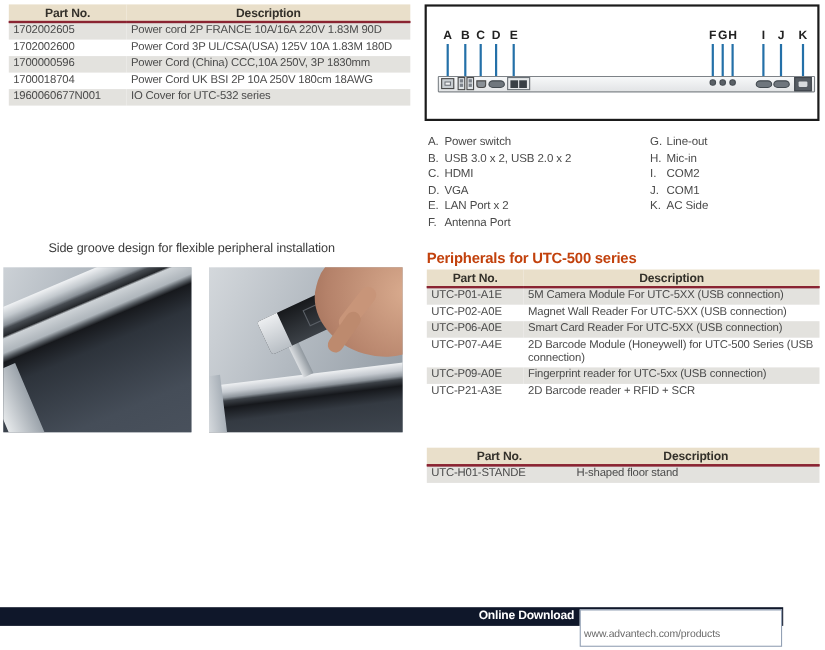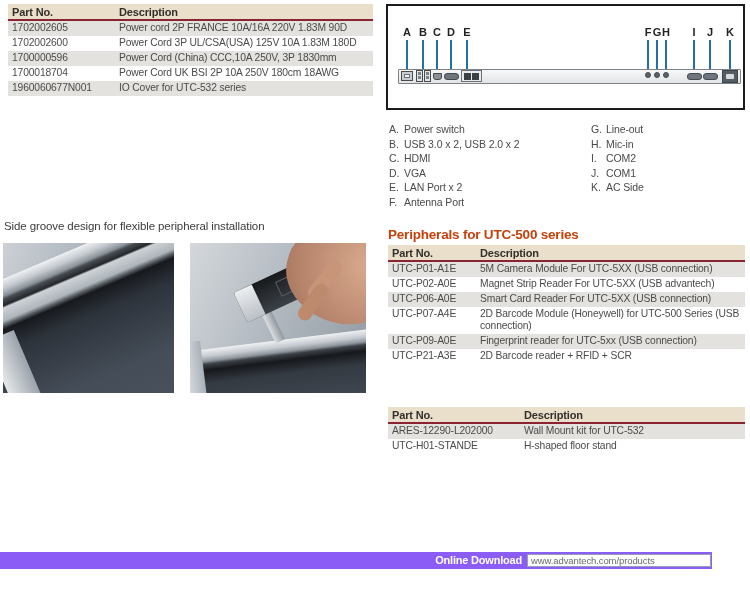--- a/index.html
+++ b/index.html
@@ -6,21 +6,21 @@
   html,body { background:#ffffff; }
   body {
     width:750px; height:591px; position:relative; overflow:hidden;
     font-family:"Liberation Sans", sans-serif; color:#4a4a4a;
   }
   .abs { position:absolute; }
 
   
   table.parts { border-collapse:collapse; font-size:10.3px; letter-spacing:-0.15px; line-height:12px; }
   table.parts th {
-    background:#e9dfca; border-bottom:2px solid #8a2432; text-align:left;
+    background:#e9dfca; border-bottom:2px solid #8a2432; text-align:center;
     font-weight:bold; color:#33302a; font-size:11px; padding:2px 4px 1px 4px;
   }
   table.parts td { padding:1px 4px 2px 4px; vertical-align:top; color:#4b4b4b; }
   table.parts tbody tr:nth-child(odd) td { background:#e3e2de; }
 
   .section-title { font-size:13.5px; font-weight:bold; color:#c2410c; letter-spacing:-0.2px; }
 
   
   .io-box { border:2px solid #1b1b1b; background:#ffffff; }
   .io-letter { position:absolute; width:12px; text-align:center; font-size:11px; font-weight:bold; color:#222; }
@@ -33,27 +33,27 @@
 
   
   .legend { font-size:10.5px; letter-spacing:-0.1px; color:#4a4a4a; }
   .legend .row { display:flex; height:14.6px; line-height:14.6px; }
   .legend .k { width:15px; flex:0 0 15px; }
 
   
   .photo { position:absolute; overflow:hidden; }
 
   
-  .footer-bar { position:absolute; left:0; top:552px; width:712px; height:17px; background:#8b5cf6; }
+  .footer-bar { position:absolute; left:0; top:552px; width:712px; height:17px; background:#0f172a; }
   .footer-label { position:absolute; left:330px; top:0; width:192px; height:17px; line-height:17px;
     text-align:right; color:#ffffff; font-weight:bold; font-size:11px; letter-spacing:-0.2px; }
   .footer-urlbox { position:absolute; left:527px; top:2px; width:184px; height:13px; background:#ffffff;
-    border:1px solid #93a1b5; line-height:11px; font-size:9.5px; color:#6a6a6a; padding:0 3px; letter-spacing:-0.1px; }
-
-  .caption { font-size:11.5px; color:#3c3c3c; letter-spacing:-0.1px; }
+    border:1px solid #93a1b5; line-height:11px; font-size:9.5px; color:#6a6a6a; padding:16px 3px; letter-spacing:-0.1px; }
+
+  .caption { font-size:11.5px; color:#3c3c3c; letter-spacing:-0.1px;margin-left:40px; }
 </style>
 </head>
 <body>
 
 <div class="abs" style="left:0;top:0;width:750px;height:591px">
 
   <table class="parts abs" style="left:8px;top:4px;width:365px">
     <thead>
       <tr>
         <th style="width:107px">Part No.</th>
@@ -218,21 +218,21 @@
         <th>Description</th>
       </tr>
     </thead>
     <tbody>
       <tr>
           <td>UTC-P01-A1E</td>
           <td>5M Camera Module For UTC-5XX (USB connection)</td>
         </tr>
       <tr>
           <td>UTC-P02-A0E</td>
-          <td>Magnet Strip Reader For UTC-5XX (USB advantech)</td>
+          <td>Magnet Wall Reader For UTC-5XX (USB connection)</td>
         </tr>
       <tr>
           <td>UTC-P06-A0E</td>
           <td>Smart Card Reader For UTC-5XX (USB connection)</td>
         </tr>
       <tr>
           <td>UTC-P07-A4E</td>
           <td>2D Barcode Module (Honeywell) for UTC-500 Series (USB connection)</td>
         </tr>
       <tr>
@@ -248,24 +248,20 @@
 
   <table class="parts abs" style="left:388px;top:407px;width:357px">
     <thead>
       <tr>
         <th style="width:132px">Part No.</th>
         <th>Description</th>
       </tr>
     </thead>
     <tbody>
       <tr>
-          <td>ARES-12290-L202000</td>
-          <td>Wall Mount kit for UTC-532</td>
-        </tr>
-      <tr>
           <td>UTC-H01-STANDE</td>
           <td>H-shaped floor stand</td>
         </tr>
     </tbody>
   </table>
 
   <div class="footer-bar">
     <div class="footer-label">Online Download</div>
     <div class="footer-urlbox">www.advantech.com/products</div>
   </div>

